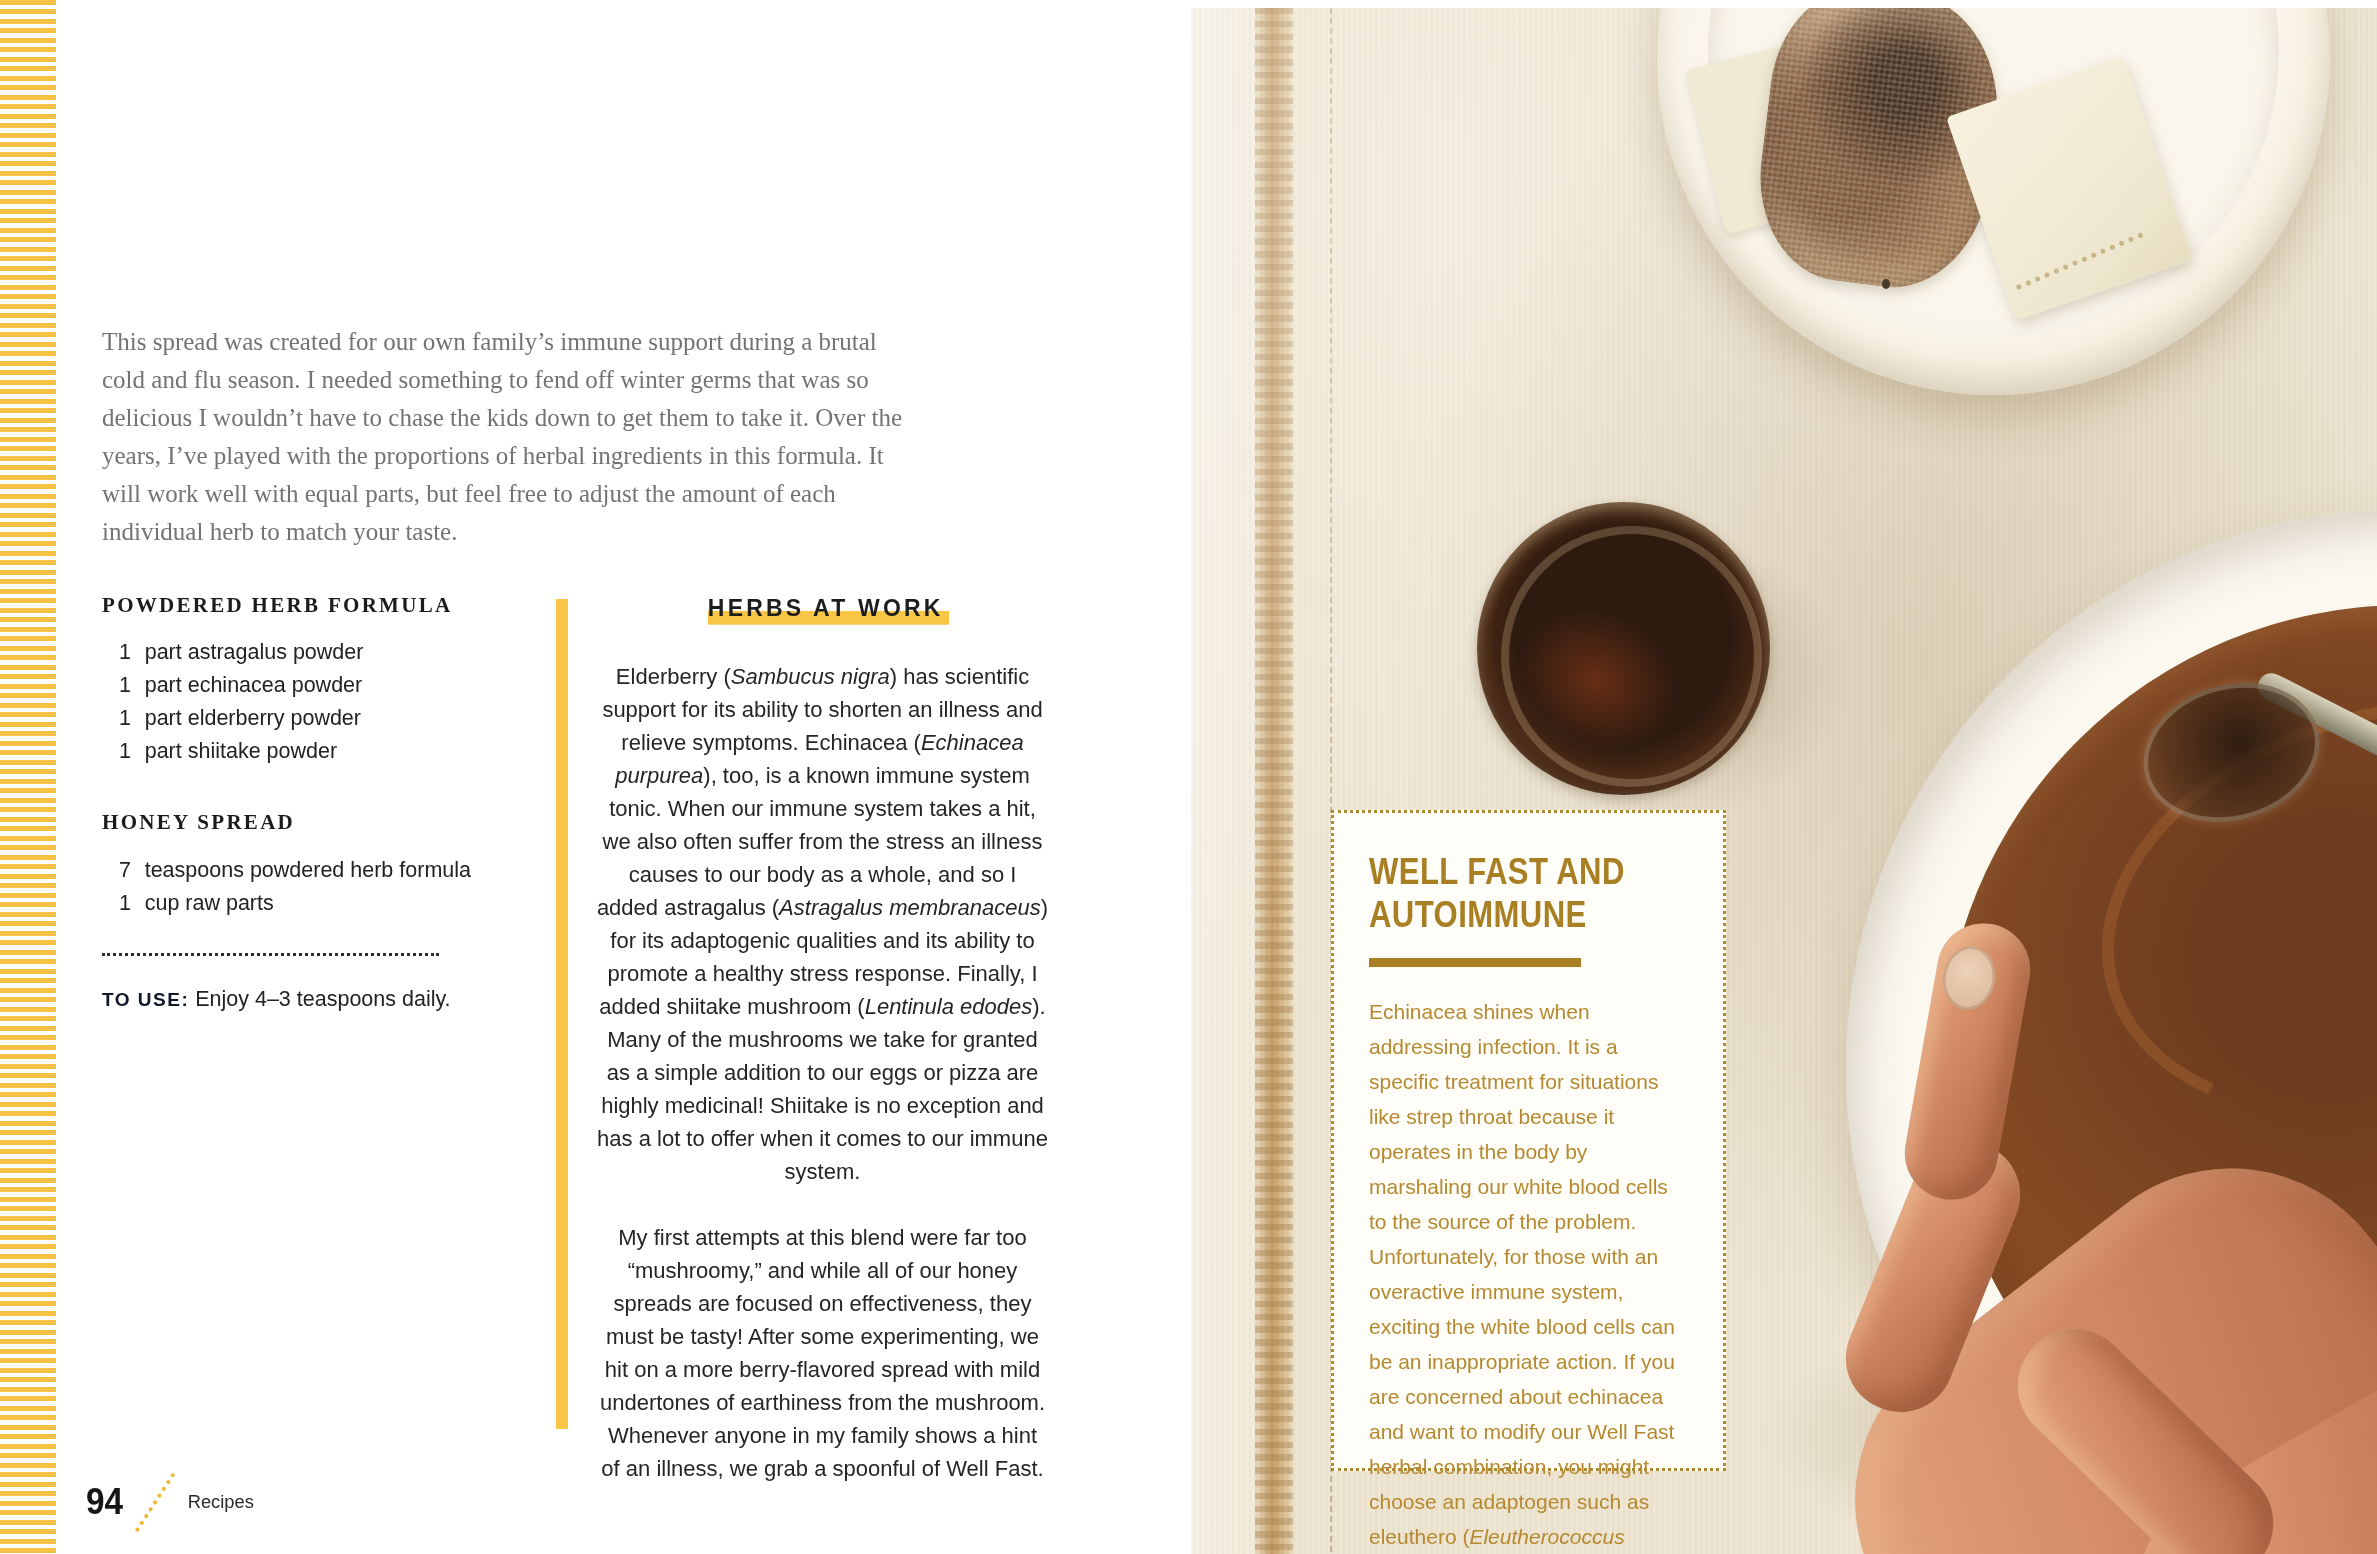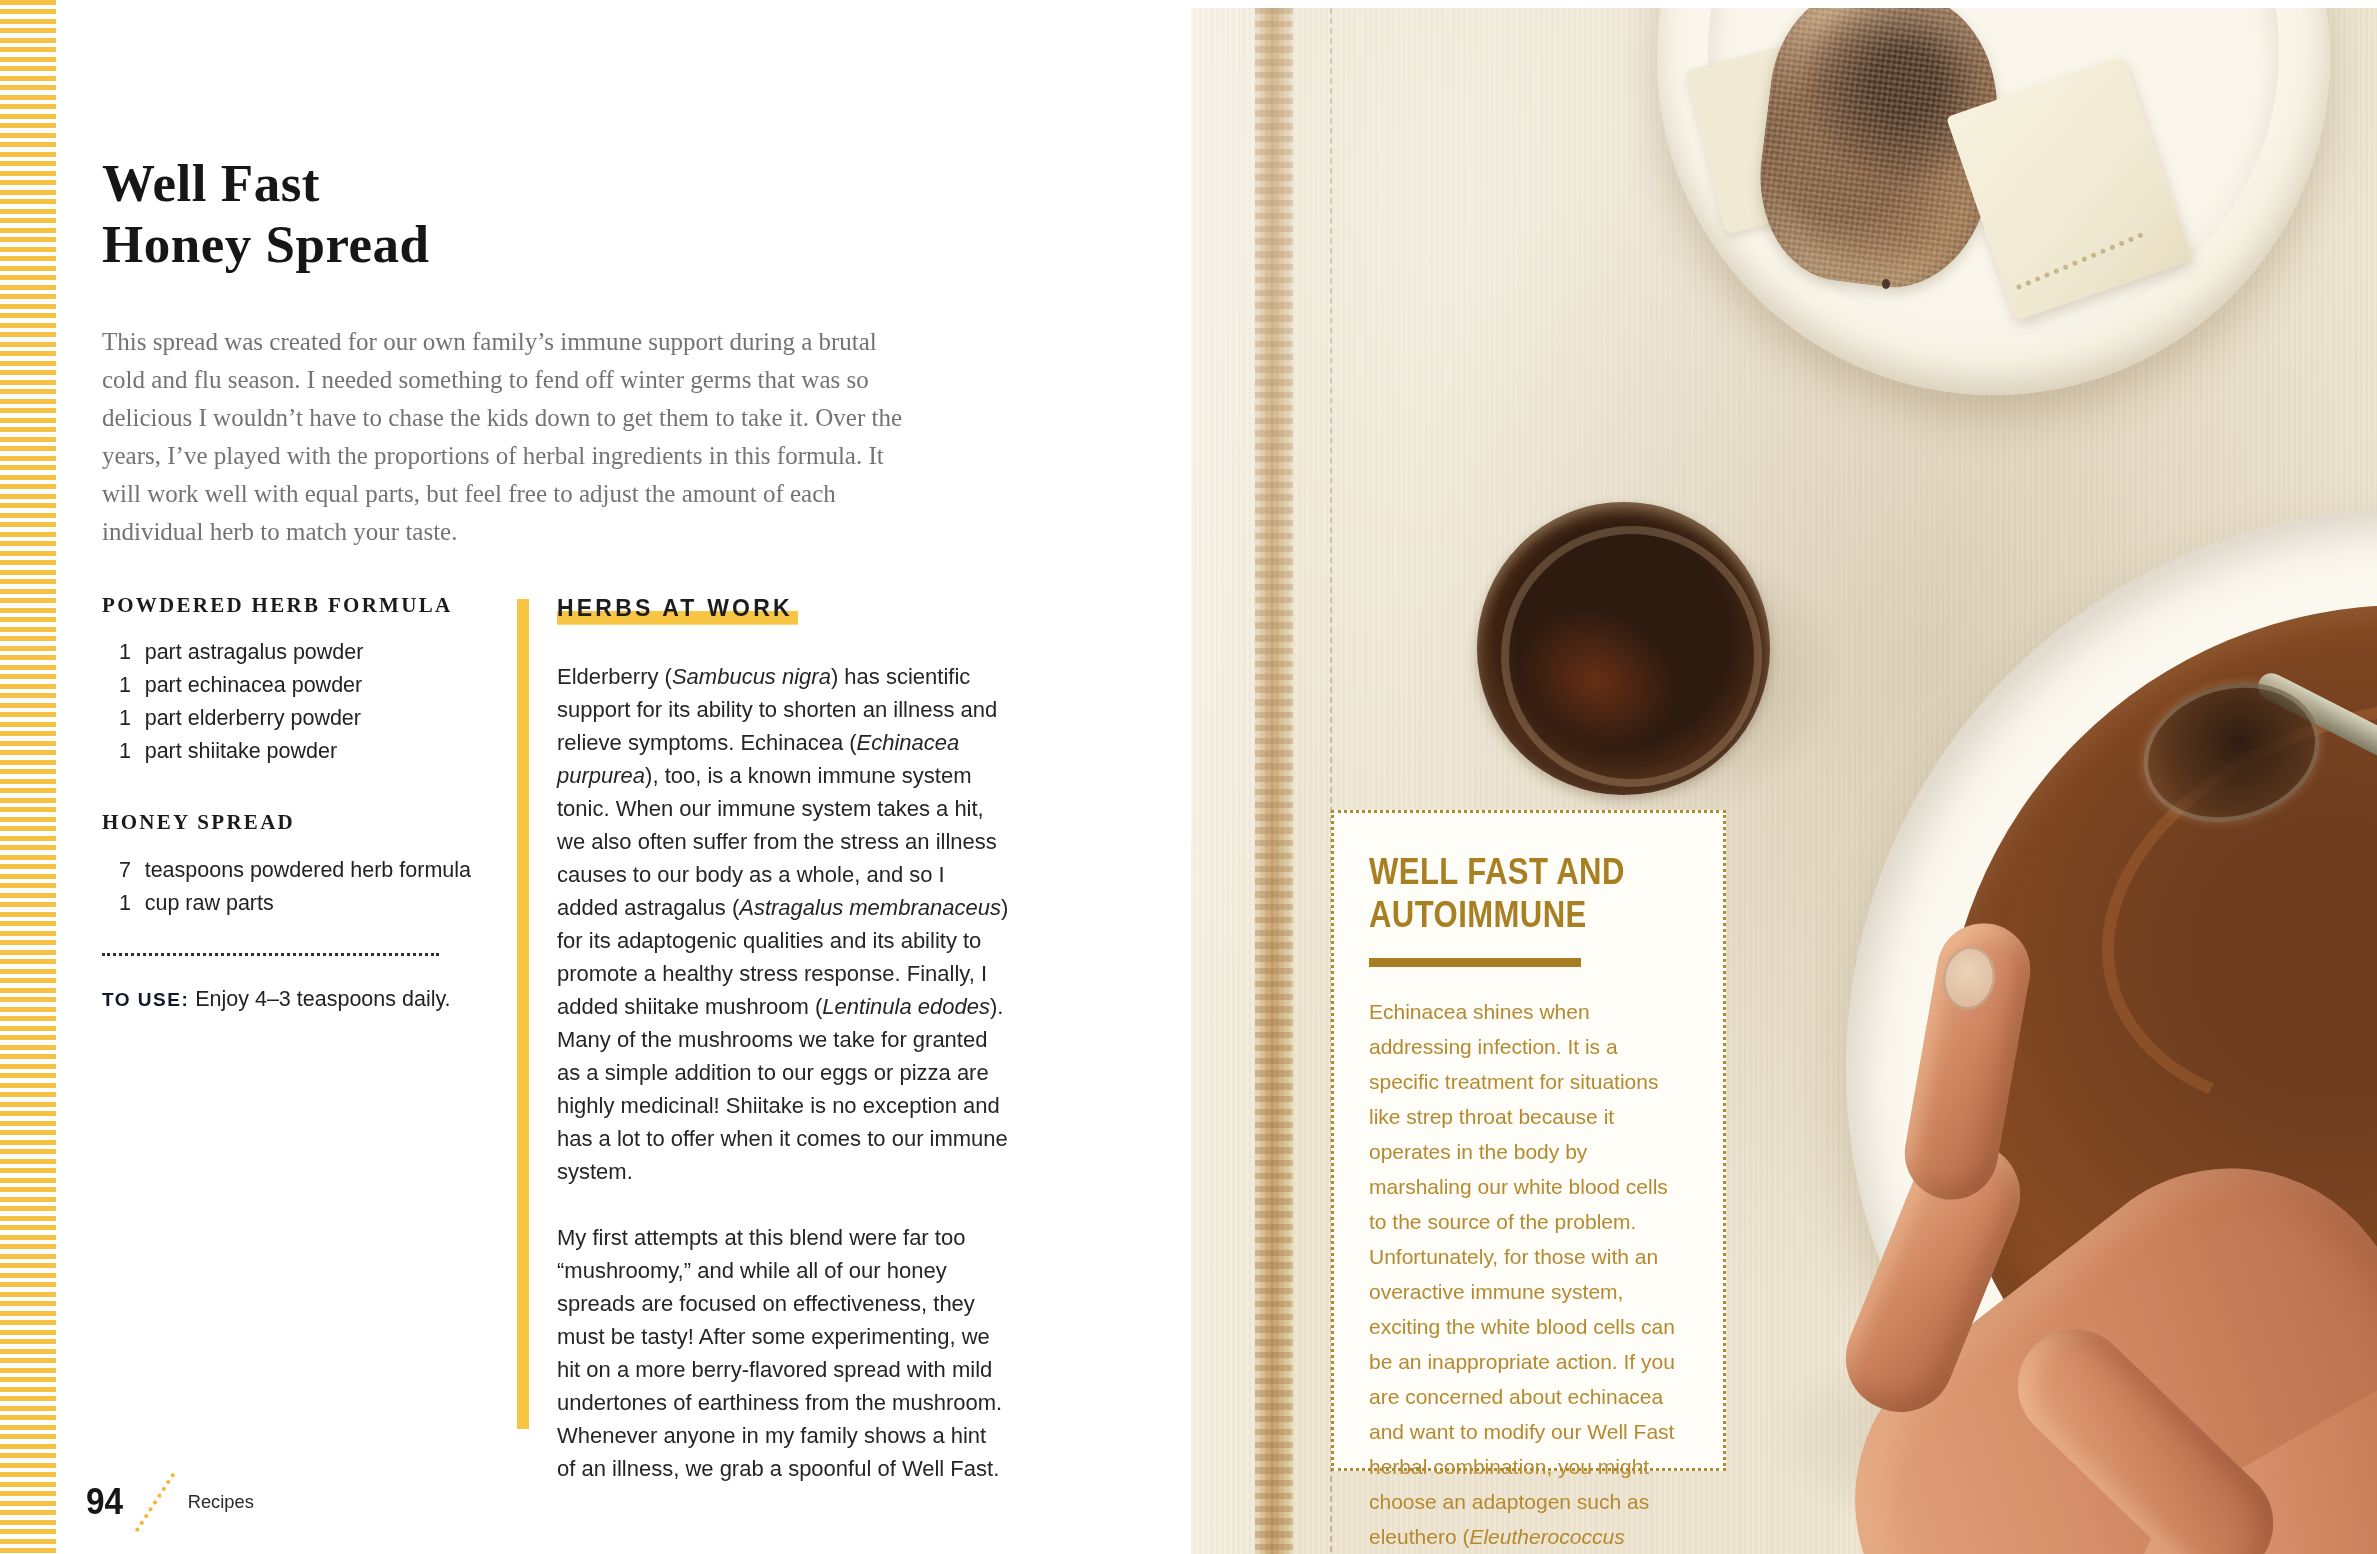--- a/index.html
+++ b/index.html
@@ -19,21 +19,21 @@
          letter-spacing:2.3px;color:#1b1b1b;margin:0;}
   .ing{margin-top:18.3px;}
   .ing-row{display:flex;font-size:21.5px;line-height:33px;color:#222;}
   .ing-row .qty{width:29px;text-align:right;margin-right:13.7px;flex:none;}
   .gap-top{margin-top:42px;}
   .dotted-rule{width:337px;border-top:3.7px dotted #2e2e2e;margin:33px 0 27.4px 0;height:0;}
   .instructions{width:430px;font-size:21.5px;line-height:36px;color:#222;margin:0;}
   .to-use{margin-top:24px;font-size:21.5px;line-height:33px;color:#222;}
   .to-use .lbl{color:#0f172a;font-weight:700;font-size:19px;letter-spacing:1.5px;}
   
-  .herbs-col{position:absolute;left:517px;top:593px;width:512px;}
+  .herbs-col{position:absolute;left:556px;top:593px;width:512px;text-align:center;}
   .vbar{position:absolute;left:0;top:5.5px;width:12px;height:830px;background:#F8C545;}
   .herbs-inner{margin-left:40px;width:465px;}
   .hw-head{display:inline-block;font-size:23px;font-weight:700;letter-spacing:3.2px;color:#1d1d1d;
            background:linear-gradient(#F8C545,#F8C545) no-repeat 0 86%/100% 13.7px;padding:1.8px 5.5px 5.5px 0;}
   .hw-p{font-size:22px;line-height:33px;color:#252525;margin:33px 12px 0 0;}
   .hw-p i{font-style:italic;}
   
   .footer{position:absolute;left:86px;top:1470px;height:64px;display:flex;align-items:center;}
   .pageno{font-size:37px;font-weight:700;transform:scaleX(.9);transform-origin:left center;color:#161616;}
   .slash{width:0;height:69px;border-left:4.6px dotted #F2B736;transform:rotate(33deg);margin:0 31px 0 25.6px;}
@@ -122,22 +122,20 @@
      box-shadow:inset -12.8px -9.1px 24px rgba(140,75,45,.42),inset 9.1px 11px 20px rgba(255,214,176,.4);}
   .wrist{position:absolute;left:951px;top:1419px;width:421px;height:293px;border-radius:110px;transform:rotate(-30deg);}
 </style>
 </head>
 <body>
 
 <div class="page">
 
   <div class="stripes"></div>
 
-  <h1 class="title"><span>Well Fast</span><br>
-      <span>Honey Spread</span></h1>
 
   <p class="intro">This spread was created for our own family’s immune support during a brutal cold and flu season. I needed something to fend off winter germs that was so delicious I wouldn’t have to chase the kids down to get them to take it. Over the years, I’ve played with the proportions of herbal ingredients in this formula. It will work well with equal parts, but feel free to adjust the amount of each individual herb to match your taste.</p>
 
   <div class="recipe-col">
     <h3 class="rhead">POWDERED HERB FORMULA</h3>
     <div class="ing">
       <div class="ing-row">
         <span class="qty">1</span>
         <span>part astragalus powder</span>
         </div>

